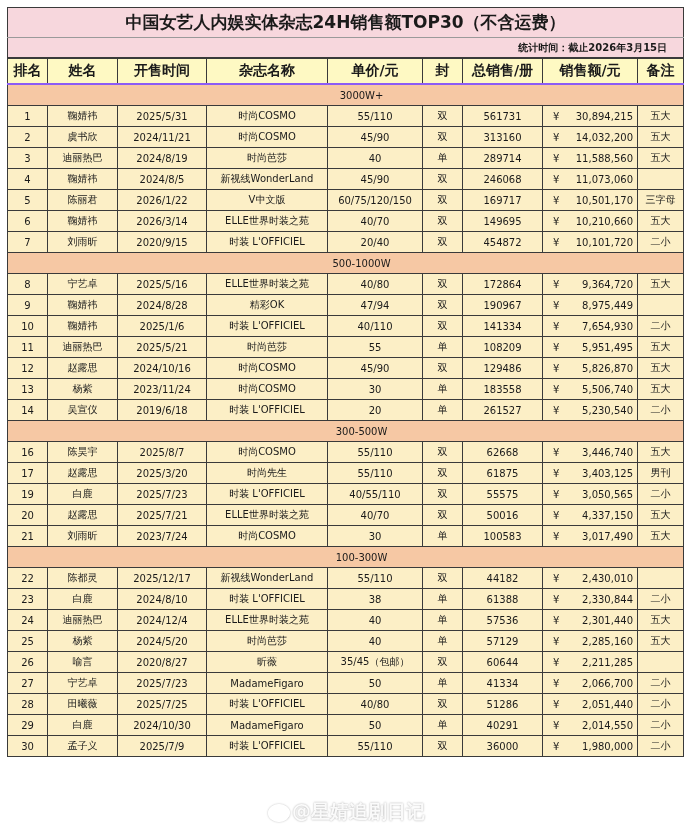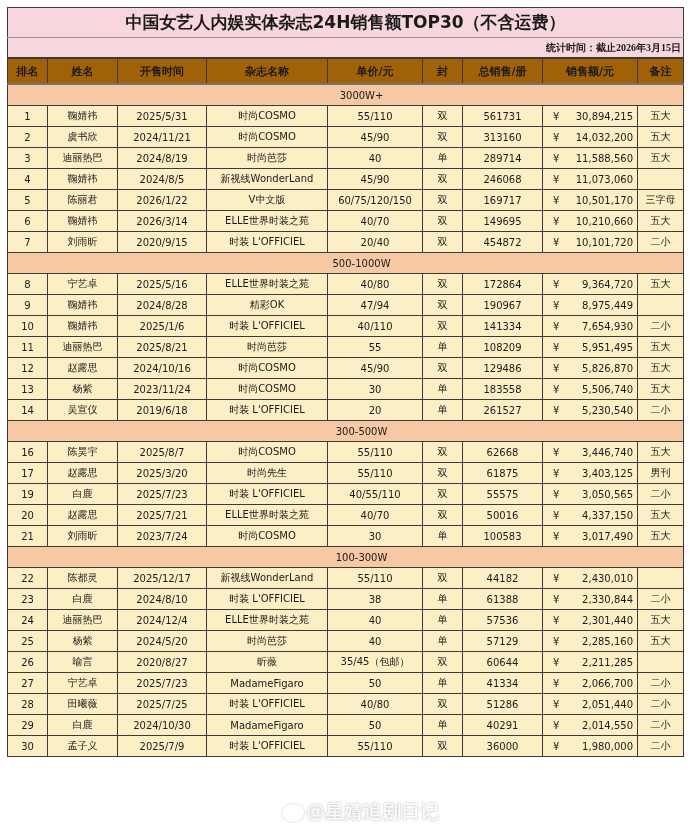--- a/index.html
+++ b/index.html
@@ -3,28 +3,28 @@
 <meta charset="utf-8">
 <style>
   html, body { margin: 0; padding: 0; background: #ffffff; }
   body { width: 690px; height: 829px; position: relative; overflow: hidden;
          font-family: "DejaVu Sans", "Liberation Sans", sans-serif; color: #1a1a1a; }
   .sheet { position: absolute; left: 7px; top: 7px; width: 676px; }
   table { border-collapse: collapse; width: 676px; table-layout: fixed; }
   td, th { border: 1px solid #3a3a3a; text-align: center; vertical-align: middle;
            padding: 0; font-size: 10px; white-space: nowrap; overflow: hidden; }
   .title-row td { background: #f7d7dd; height: 29px; font-size: 17px; font-weight: bold; border-bottom: 1px solid #9a9a9a; }
-  .stat-row td { background: #f7d7dd; height: 19px; font-size: 10px; font-weight: bold; text-align: right; padding-right: 2px; font-family: Liberation Serif, serif; }
-  .head-row th { background: #a16207; height: 24px; font-size: 11px; font-weight: bold; border-top: 2px solid #3a3a3a; border-bottom: 2px solid #737373; }
+  .stat-row td { background: #f7d7dd; height: 19px; font-size: 10px; font-weight: bold; text-align: right; padding-right: 16px; }
+  .head-row th { background: #fef9c3; height: 24px; font-size: 14px; font-weight: bold; border-top: 2px solid #3a3a3a; border-bottom: 2px solid #8b5cf6; }
   .section-row td { background: #f6c8a4; height: 20px; font-size: 10px; padding-left: 32px; }
   .data-row td { background: #fcefc6; height: 20px; font-size: 10px; }
   .money { text-align: left !important; padding-left: 10px !important; margin-left: 29px; }
   .money .yen { display: inline-block; width: 18px; }
   .money .amt { display: inline-block; width: 62px; text-align: right; }
-  .watermark { position: absolute; left: 282px; top: 799px; font-size: 19px; color: rgba(255,255,255,0.92);
+  .watermark { position: absolute; left: 268px; top: 799px; font-size: 19px; color: rgba(255,255,255,0.92);
                text-shadow: 0 0 2px rgba(0,0,0,0.35); font-weight: bold; letter-spacing: 0px; pointer-events: none; }
   .watermark .wb { display: inline-block; width: 18px; height: 14px; border: 2px solid rgba(255,255,255,0.9);
                    border-radius: 50%; vertical-align: middle; margin-right: 2px; box-shadow: 0 0 2px rgba(0,0,0,0.3); }
 </style>
 </head>
 <body>
 
 <div class="sheet">
   <table>
     <colgroup>
@@ -170,21 +170,21 @@
       <td>时装 L'OFFICIEL</td>
       <td>40/110</td>
       <td>双</td>
       <td>141334</td>
       <td class="money"><span class="yen">¥</span><span class="amt">7,654,930</span></td>
       <td>二小</td>
     </tr>
         <tr class="data-row">
       <td>11</td>
       <td>迪丽热巴</td>
-      <td>2025/8/21</td>
+      <td>2025/5/21</td>
       <td>时尚芭莎</td>
       <td>55</td>
       <td>单</td>
       <td>108209</td>
       <td class="money"><span class="yen">¥</span><span class="amt">5,951,495</span></td>
       <td>五大</td>
     </tr>
         <tr class="data-row">
       <td>12</td>
       <td>赵露思</td>

